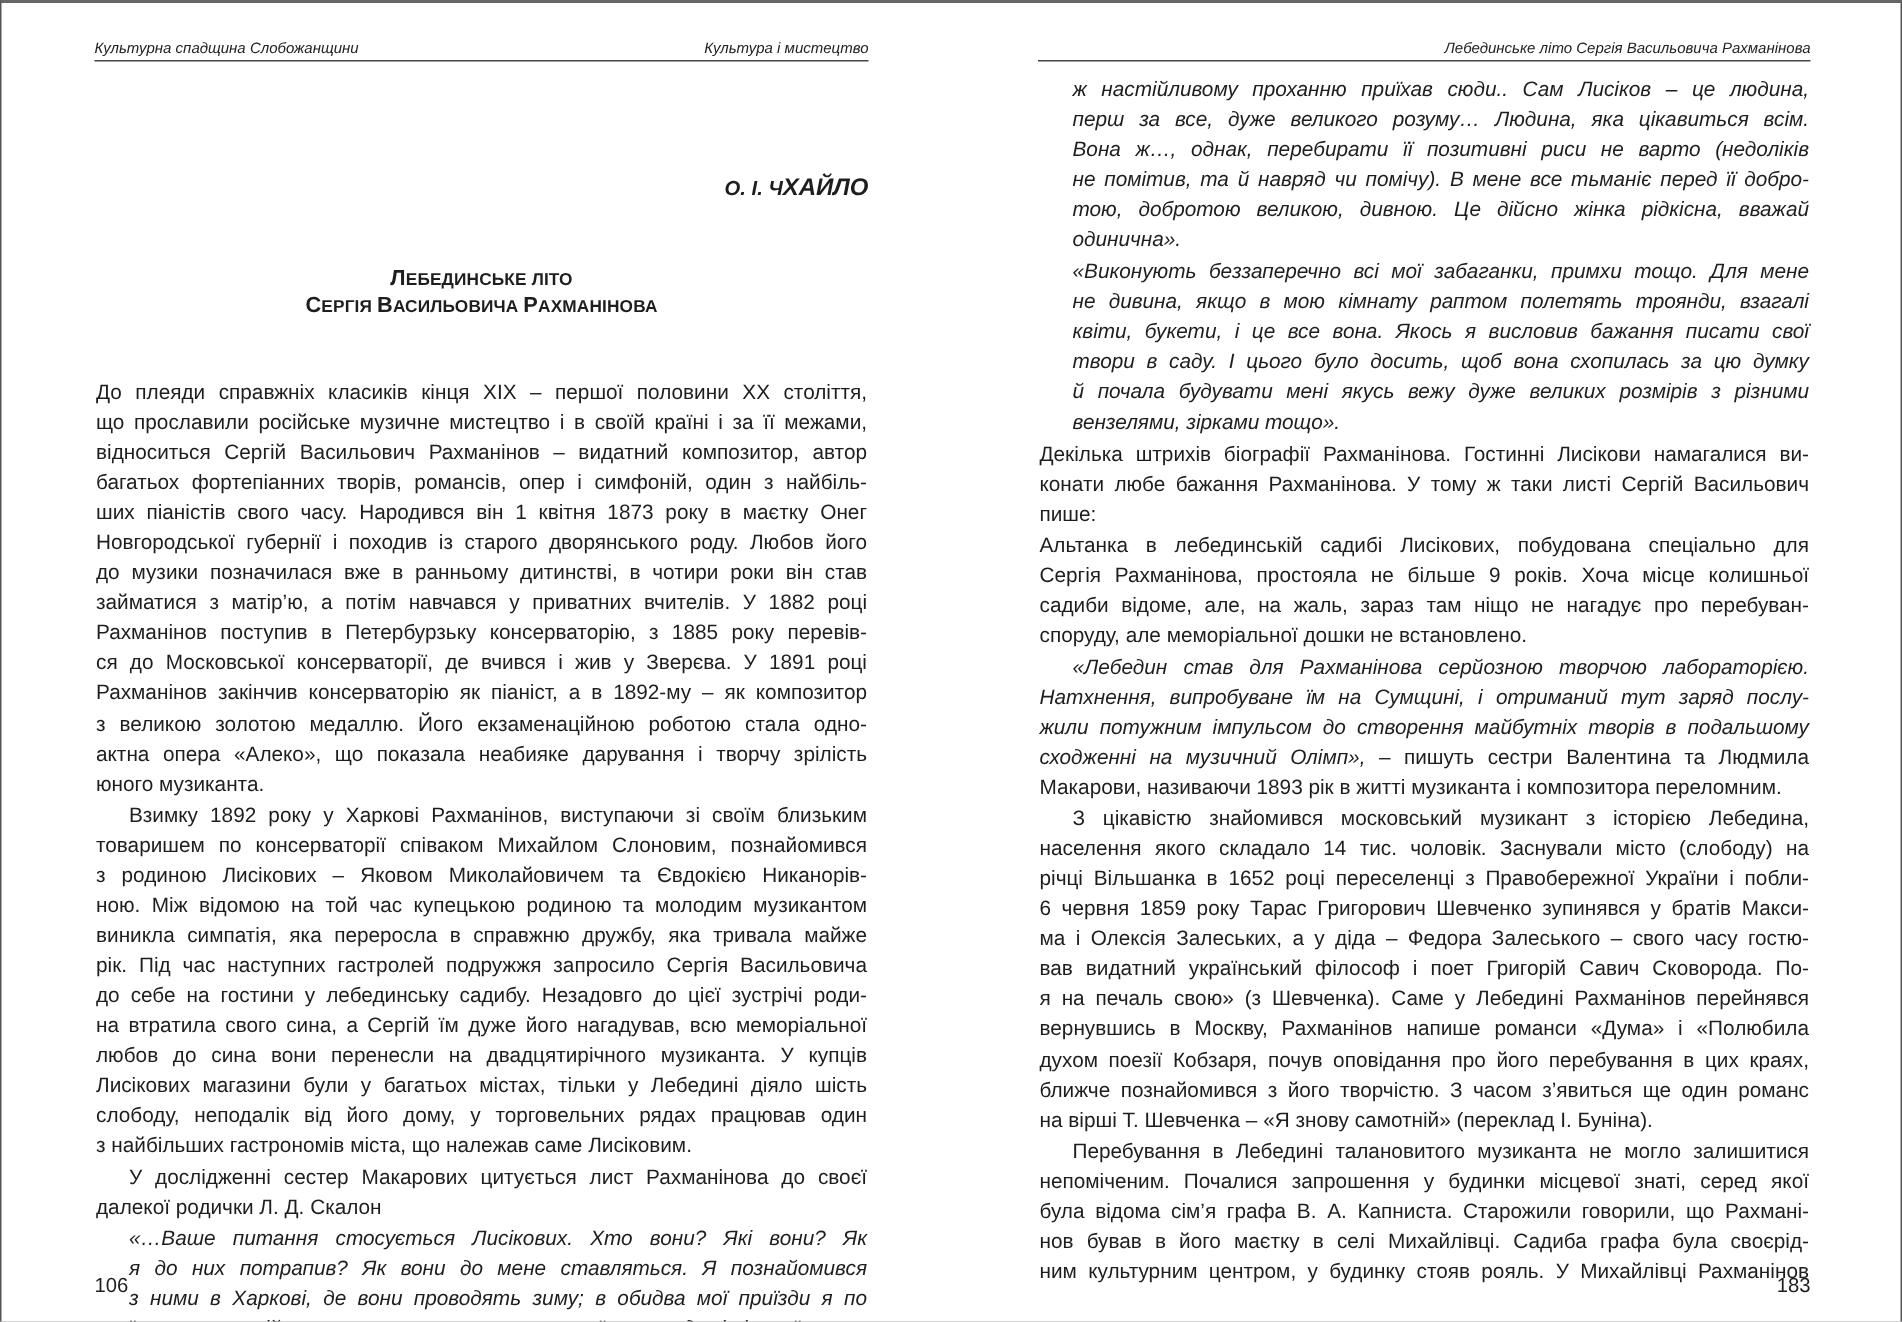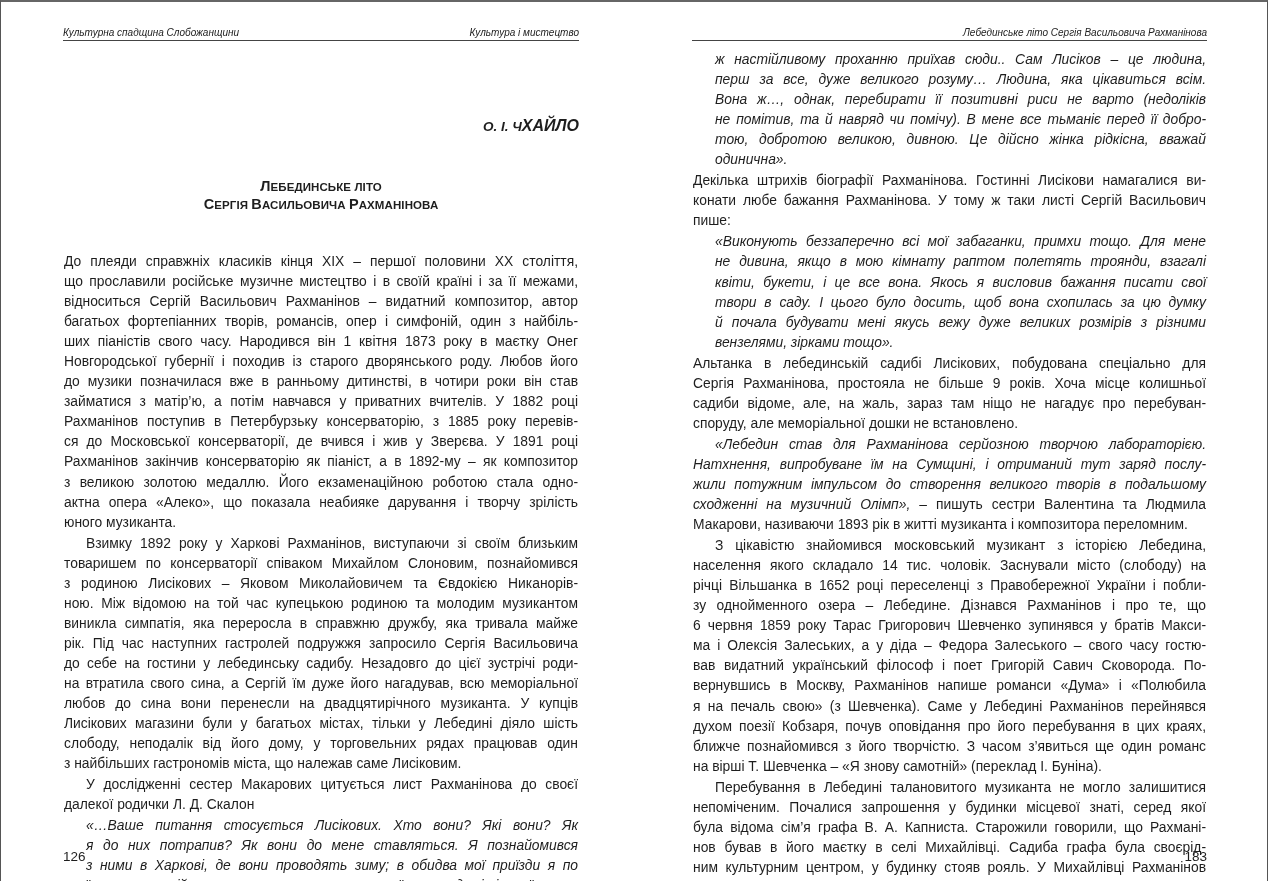--- a/index.html
+++ b/index.html
@@ -109,73 +109,72 @@
         <span class="line last">далекої родички Л. Д. Скалон</span>
       </p>
       <p>
         <span class="line" style="font-style: italic; padding-left: 22px;">«…Ваше питання стосується Лисікових. Хто вони? Які вони? Як</span>
         <span class="line" style="font-style: italic; padding-left: 22px;">я до них потрапив? Як вони до мене ставляться. Я познайомився</span>
         <span class="line" style="font-style: italic; padding-left: 22px;">з ними в Харкові, де вони проводять зиму; в обидва мої приїзди я по</span>
         <span class="line" style="font-style: italic; padding-left: 22px;">їхньому настійливому проханню зупинявся в їхньому домі, і по їхньому</span>
       </p>
     </div>
 
-  <div class="folio">126</div>
+  <div class="folio">106</div>
 </div>
 
 <div class="page page-right">
   <div class="running-head">
     <span class="r">Лебединське літо Сергія Васильовича Рахманінова</span>
   </div>
 
   <div class="body" id="right-body">
       <p>
         <span class="line" style="font-style: italic; padding-left: 22px;">ж настійливому проханню приїхав сюди.. Сам Лисіков – це людина,</span>
         <span class="line" style="font-style: italic; padding-left: 22px;">перш за все, дуже великого розуму… Людина, яка цікавиться всім.</span>
         <span class="line" style="font-style: italic; padding-left: 22px;">Вона ж…, однак, перебирати її позитивні риси не варто (недоліків</span>
         <span class="line" style="font-style: italic; padding-left: 22px;">не помітив, та й навряд чи помічу). В мене все тьманіє перед її добро-</span>
         <span class="line" style="font-style: italic; padding-left: 22px;">тою, добротою великою, дивною. Це дійсно жінка рідкісна, вважай</span>
         <span class="line last" style="font-style: italic; padding-left: 22px;">одинична».</span>
       </p>
       <p>
-        <span class="line">Декілька штрихів біографії Рахманінова. Гостинні Лисікови намагалися ви-</span>
-        <span class="line">конати любе бажання Рахманінова. У тому ж таки листі Сергій Васильович</span>
-        <span class="line last">пише:</span>
-      </p>
-      <p>
         <span class="line" style="font-style: italic; padding-left: 22px;">«Виконують беззаперечно всі мої забаганки, примхи тощо. Для мене</span>
         <span class="line" style="font-style: italic; padding-left: 22px;">не дивина, якщо в мою кімнату раптом полетять троянди, взагалі</span>
         <span class="line" style="font-style: italic; padding-left: 22px;">квіти, букети, і це все вона. Якось я висловив бажання писати свої</span>
         <span class="line" style="font-style: italic; padding-left: 22px;">твори в саду. І цього було досить, щоб вона схопилась за цю думку</span>
         <span class="line" style="font-style: italic; padding-left: 22px;">й почала будувати мені якусь вежу дуже великих розмірів з різними</span>
         <span class="line last" style="font-style: italic; padding-left: 22px;">вензелями, зірками тощо».</span>
+      </p>
+      <p>
+        <span class="line">Декілька штрихів біографії Рахманінова. Гостинні Лисікови намагалися ви-</span>
+        <span class="line">конати любе бажання Рахманінова. У тому ж таки листі Сергій Васильович</span>
+        <span class="line last">пише:</span>
       </p>
       <p>
         <span class="line">Альтанка в лебединській садибі Лисікових, побудована спеціально для</span>
         <span class="line">Сергія Рахманінова, простояла не більше 9 років. Хоча місце колишньої</span>
         <span class="line">садиби відоме, але, на жаль, зараз там ніщо не нагадує про перебуван-</span>
         <span class="line last">споруду, але меморіальної дошки не встановлено.</span>
       </p>
       <p>
         <span class="line" style="font-style: italic; padding-left: 22px;">«Лебедин став для Рахманінова серйозною творчою лабораторією.</span>
         <span class="line" style="font-style: italic;">Натхнення, випробуване їм на Сумщині, і отриманий тут заряд послу-</span>
-        <span class="line" style="font-style: italic;">жили потужним імпульсом до створення великого творів в подальшому</span>
+        <span class="line" style="font-style: italic;">жили потужним імпульсом до створення майбутніх творів в подальшому</span>
         <span class="line"><span style="font-style: italic;">сходженні на музичний Олімп»,</span><span style="white-space: pre;"> – пишуть сестри Валентина та Людмила</span></span>
         <span class="line last">Макарови, називаючи 1893 рік в житті музиканта і композитора переломним.</span>
       </p>
       <p>
         <span class="line" style="padding-left: 22px;">З цікавістю знайомився московський музикант з історією Лебедина,</span>
         <span class="line">населення якого складало 14 тис. чоловік. Заснували місто (слободу) на</span>
         <span class="line">річці Вільшанка в 1652 році переселенці з Правобережної України і побли-</span>
-        <span class="line">зу однойменного озера – Лебедине. Дізнався Рахманінов і про те, що</span>
         <span class="line">6 червня 1859 року Тарас Григорович Шевченко зупинявся у братів Макси-</span>
         <span class="line">ма і Олексія Залеських, а у діда – Федора Залеського – свого часу гостю-</span>
         <span class="line">вав видатний український філософ і поет Григорій Савич Сковорода. По-</span>
+        <span class="line">я на печаль свою» (з Шевченка). Саме у Лебедині Рахманінов перейнявся</span>
         <span class="line">вернувшись в Москву, Рахманінов напише романси «Дума» і «Полюбила</span>
-        <span class="line">я на печаль свою» (з Шевченка). Саме у Лебедині Рахманінов перейнявся</span>
         <span class="line">духом поезії Кобзаря, почув оповідання про його перебування в цих краях,</span>
         <span class="line">ближче познайомився з його творчістю. З часом з’явиться ще один романс</span>
         <span class="line last">на вірші Т. Шевченка – «Я знову самотній» (переклад І. Буніна).</span>
       </p>
       <p>
         <span class="line" style="padding-left: 22px;">Перебування в Лебедині талановитого музиканта не могло залишитися</span>
         <span class="line">непоміченим. Почалися запрошення у будинки місцевої знаті, серед якої</span>
         <span class="line">була відома сім’я графа В. А. Капниста. Старожили говорили, що Рахмані-</span>
         <span class="line">нов бував в його маєтку в селі Михайлівці. Садиба графа була своєрід-</span>
         <span class="line">ним культурним центром, у будинку стояв рояль. У Михайлівці Рахманінов</span>

